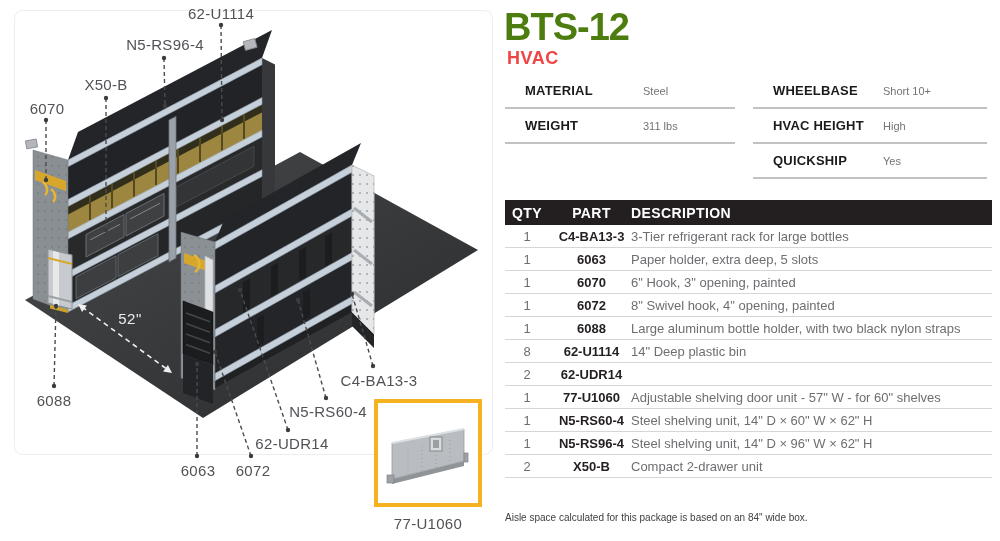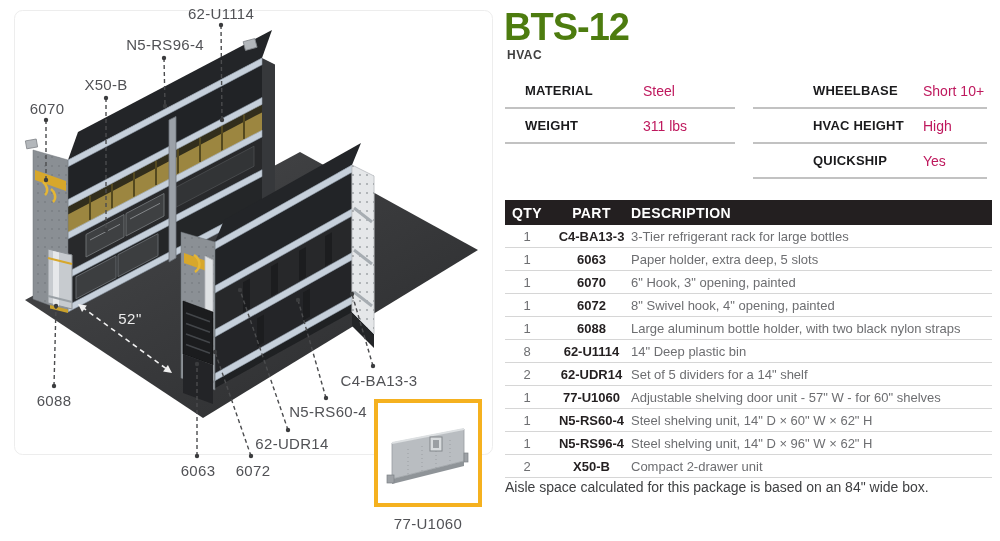--- a/index.html
+++ b/index.html
@@ -23,51 +23,51 @@
     position:absolute;left:374px;top:399px;width:108px;height:108px;
     border:4px solid #f5b11f;background:#fff;box-sizing:border-box;
   }
   
   .title{
     position:absolute;left:504px;top:6px;
     font-size:38px;font-weight:800;color:#4d7c0f;letter-spacing:-1px;
   }
   .subtitle{
     position:absolute;left:507px;top:48px;
-    font-size:12px;font-weight:700;color:#404040;letter-spacing:.5px;
+    font-size:18px;font-weight:700;color:#ef4444;letter-spacing:.5px;
   }
   .spec-col{position:absolute;top:74px;}
   #spec-col-1{left:505px;width:230px;}
   #spec-col-2{left:753px;width:234px;}
   .spec-row{
     height:33px;display:flex;align-items:center;
     border-bottom:2px solid #c2c2c2;
   }
   .spec-label{font-size:13px;font-weight:700;color:#1b1b1d;letter-spacing:.2px;flex:0 0 auto;padding-left:20px;}
   #spec-col-1 .spec-label{width:118px;}
-  #spec-col-2 .spec-label{width:110px;margin-left:40px;}
-  .spec-value{font-size:14px;color:#be185d;}
+  #spec-col-2 .spec-label{width:110px;}
+  .spec-value{font-size:11px;color:#737373;}
   .parts{position:absolute;left:505px;top:200px;width:487px;}
   .phead{
     height:25px;background:#231f20;color:#fff;display:flex;align-items:center;
     font-size:14px;font-weight:700;letter-spacing:.4px;
   }
   .c-qty{flex:0 0 44px;text-align:center;}
   .c-part{flex:0 0 79px;padding-left:3px;text-align:center;}
   .c-desc{flex:1 1 auto;}
   .prow{
     height:22px;display:flex;align-items:center;
     border-bottom:1px solid #d6d6d6;font-size:13px;
   }
   .prow .c-qty{color:#6d6e71;}
   .prow .c-part{font-weight:700;color:#231f20;}
   .prow .c-desc{color:#6d6e71;}
   .note{
-    position:absolute;left:505px;top:479px;width:490px;
-    font-size:14px;color:#3f4042;
+    position:absolute;left:505px;top:512px;width:490px;
+    font-size:10px;color:#3f4042;
   }
 </style>
 </head>
 <body>
 
 <div id="diagram-wrap" class="abs">
 
   <svg width="500" height="541" viewBox="0 0 500 541">
     <defs>
       <linearGradient id="fg" x1="0" y1="0" x2="1" y2="1">
@@ -334,21 +334,20 @@
     <span class="c-desc">Large aluminum bottle holder, with two black nylon straps</span>
   </div>
   <div class="prow">
     <span class="c-qty">8</span>
     <span class="c-part">62-U1114</span>
     <span class="c-desc">14" Deep plastic bin</span>
   </div>
   <div class="prow">
     <span class="c-qty">2</span>
     <span class="c-part">62-UDR14</span>
-    <span class="c-desc">Set of 5 dividers for a 14" shelf</span>
   </div>
   <div class="prow">
     <span class="c-qty">1</span>
     <span class="c-part">77-U1060</span>
     <span class="c-desc">Adjustable shelving door unit - 57" W - for 60" shelves</span>
   </div>
   <div class="prow">
     <span class="c-qty">1</span>
     <span class="c-part">N5-RS60-4</span>
     <span class="c-desc">Steel shelving unit, 14" D × 60" W × 62" H</span>

